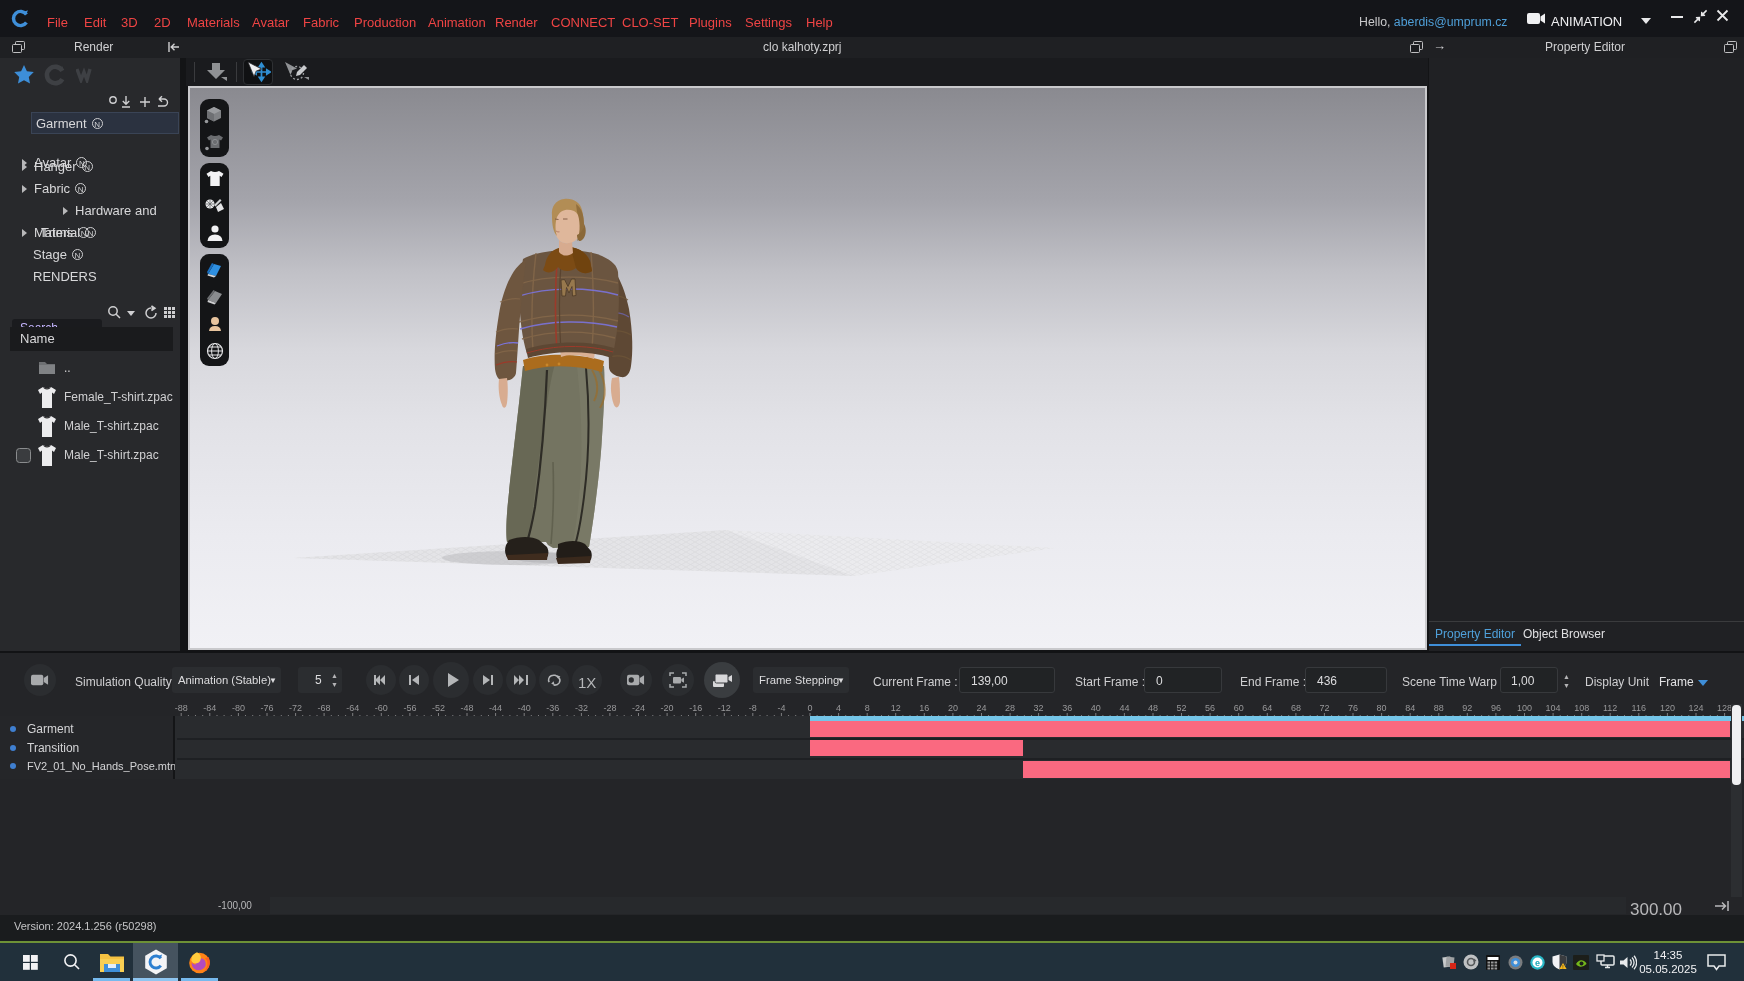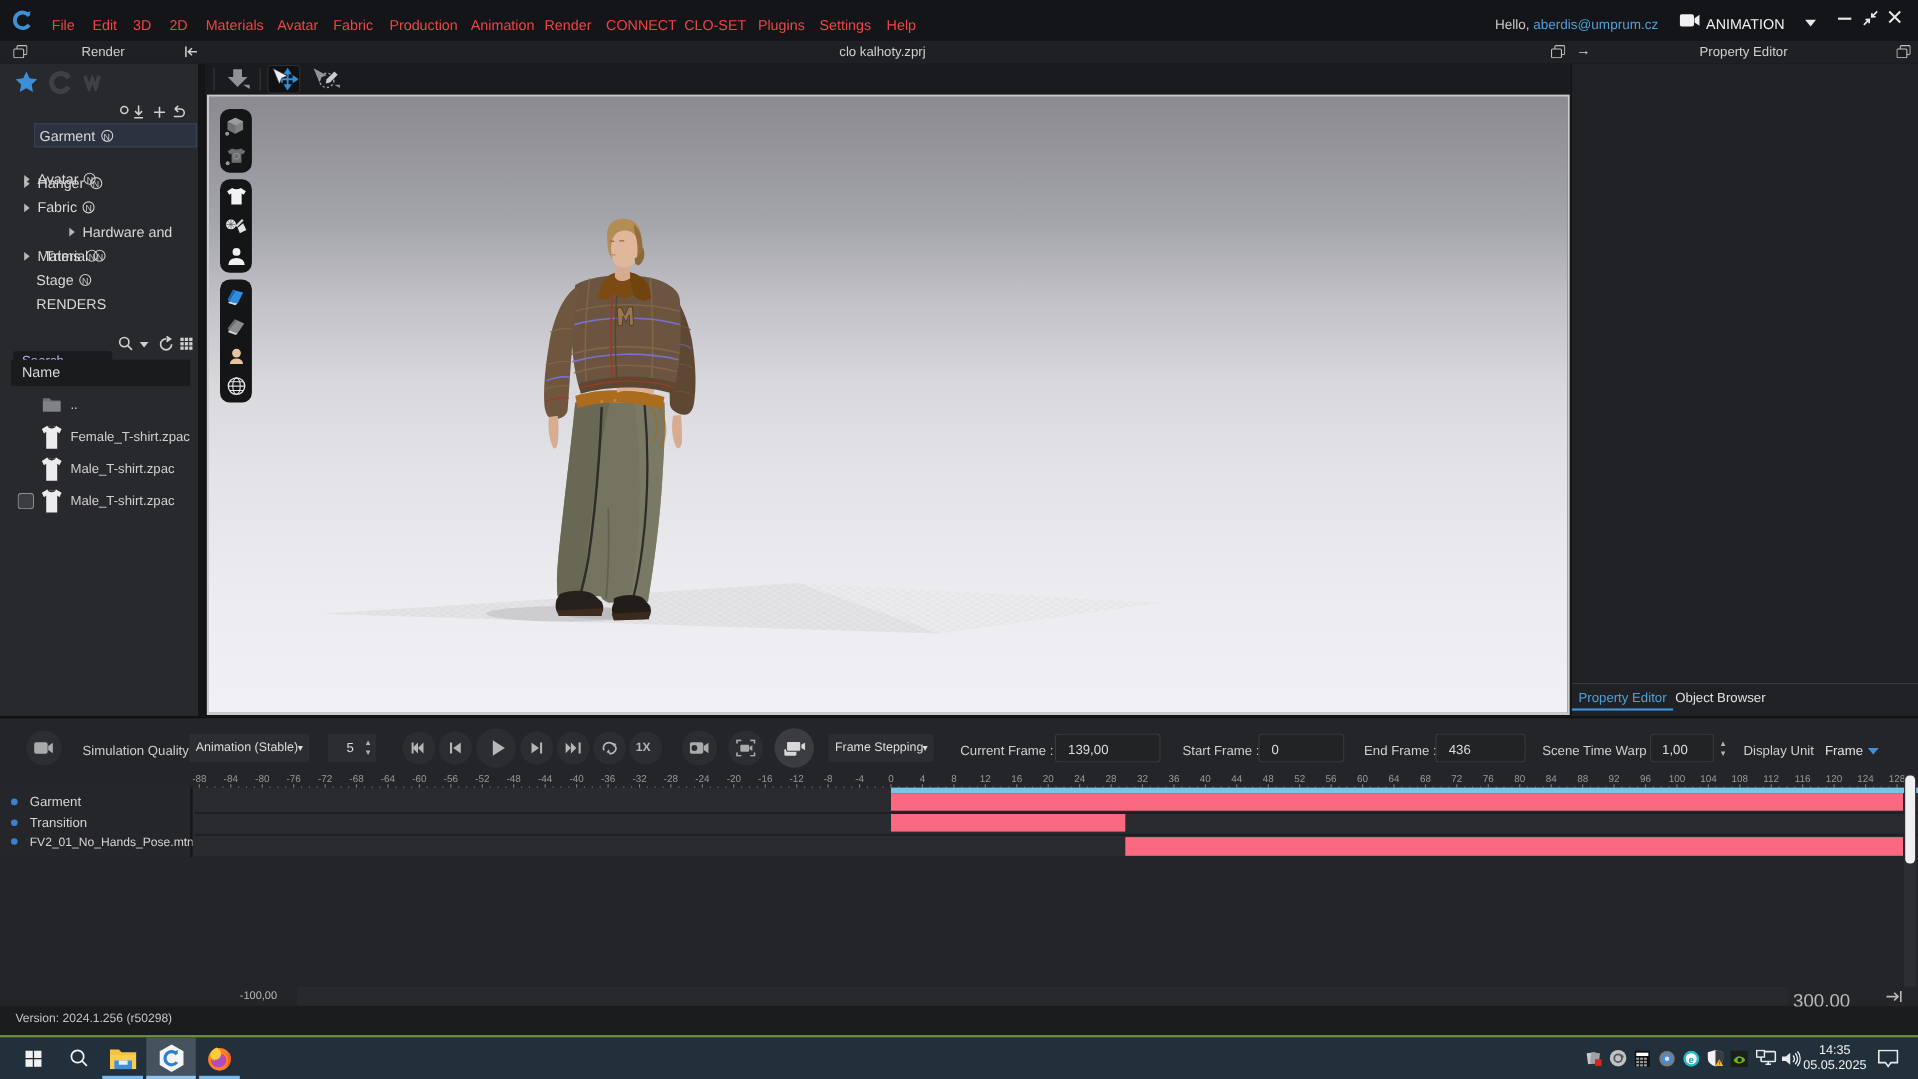--- a/index.html
+++ b/index.html
@@ -456,21 +456,21 @@
       <div class="rbtn" style="left:539px; top:10px; width:30px; height:30px;"></div>
       <svg class="abs" style="left:546px; top:18px;" width="16" height="14" viewBox="0 0 16 14">
           <g stroke="#b4b6b8" stroke-width="1.5" fill="none">
             <path d="M3.2 9.2 A5 4.6 0 0 1 12.2 4.6"></path>
             <path d="M12.8 4.8 C14 6 14.3 8 13.2 9.8 C12 11.6 9.8 12.4 7.6 12"></path>
           </g>
           <path d="M11 2.2 l3.4 1.2 -2.4 2.6z" fill="#b4b6b8"></path>
           <path d="M8.6 10.4 l-3.4 -1.2 2.4 -2.6z" fill="#b4b6b8" transform="translate(0,1.6)"></path>
         </svg>
       <div class="rbtn" style="left:572px; top:10px; width:30px; height:30px;"></div>
-      <div class="abs" style="left:578px; top:19px; font-size:11px; color:#b4b6b8; font-weight:bold;text-align:right;">1X</div>
+      <div class="abs" style="left:578px; top:19px; font-size:15px; color:#b4b6b8; font-weight:normal;text-align:right;">1X</div>
 
       <div class="rbtn" style="left:620px; top:9px; width:32px; height:32px;"></div>
       <svg class="abs" style="left:627px; top:18px;" width="18" height="14" viewBox="0 0 19 13">
           <rect x="0" y="1" width="13" height="11" rx="2" fill="#a8aaac"></rect>
           <path d="M13.5 4.5 L18 1.5 V11.5 L13.5 8.5 Z" fill="#a8aaac"></path>
           <circle cx="4.5" cy="6.5" r="2.8" fill="#2b2d30"></circle>
         </svg>
       <div class="rbtn" style="left:662px; top:9px; width:32px; height:32px;"></div>
       <svg class="abs" style="left:669px; top:17px;" width="18" height="16" viewBox="0 0 18 16">
           <g stroke="#a8aaac" stroke-width="1.5" fill="none">

